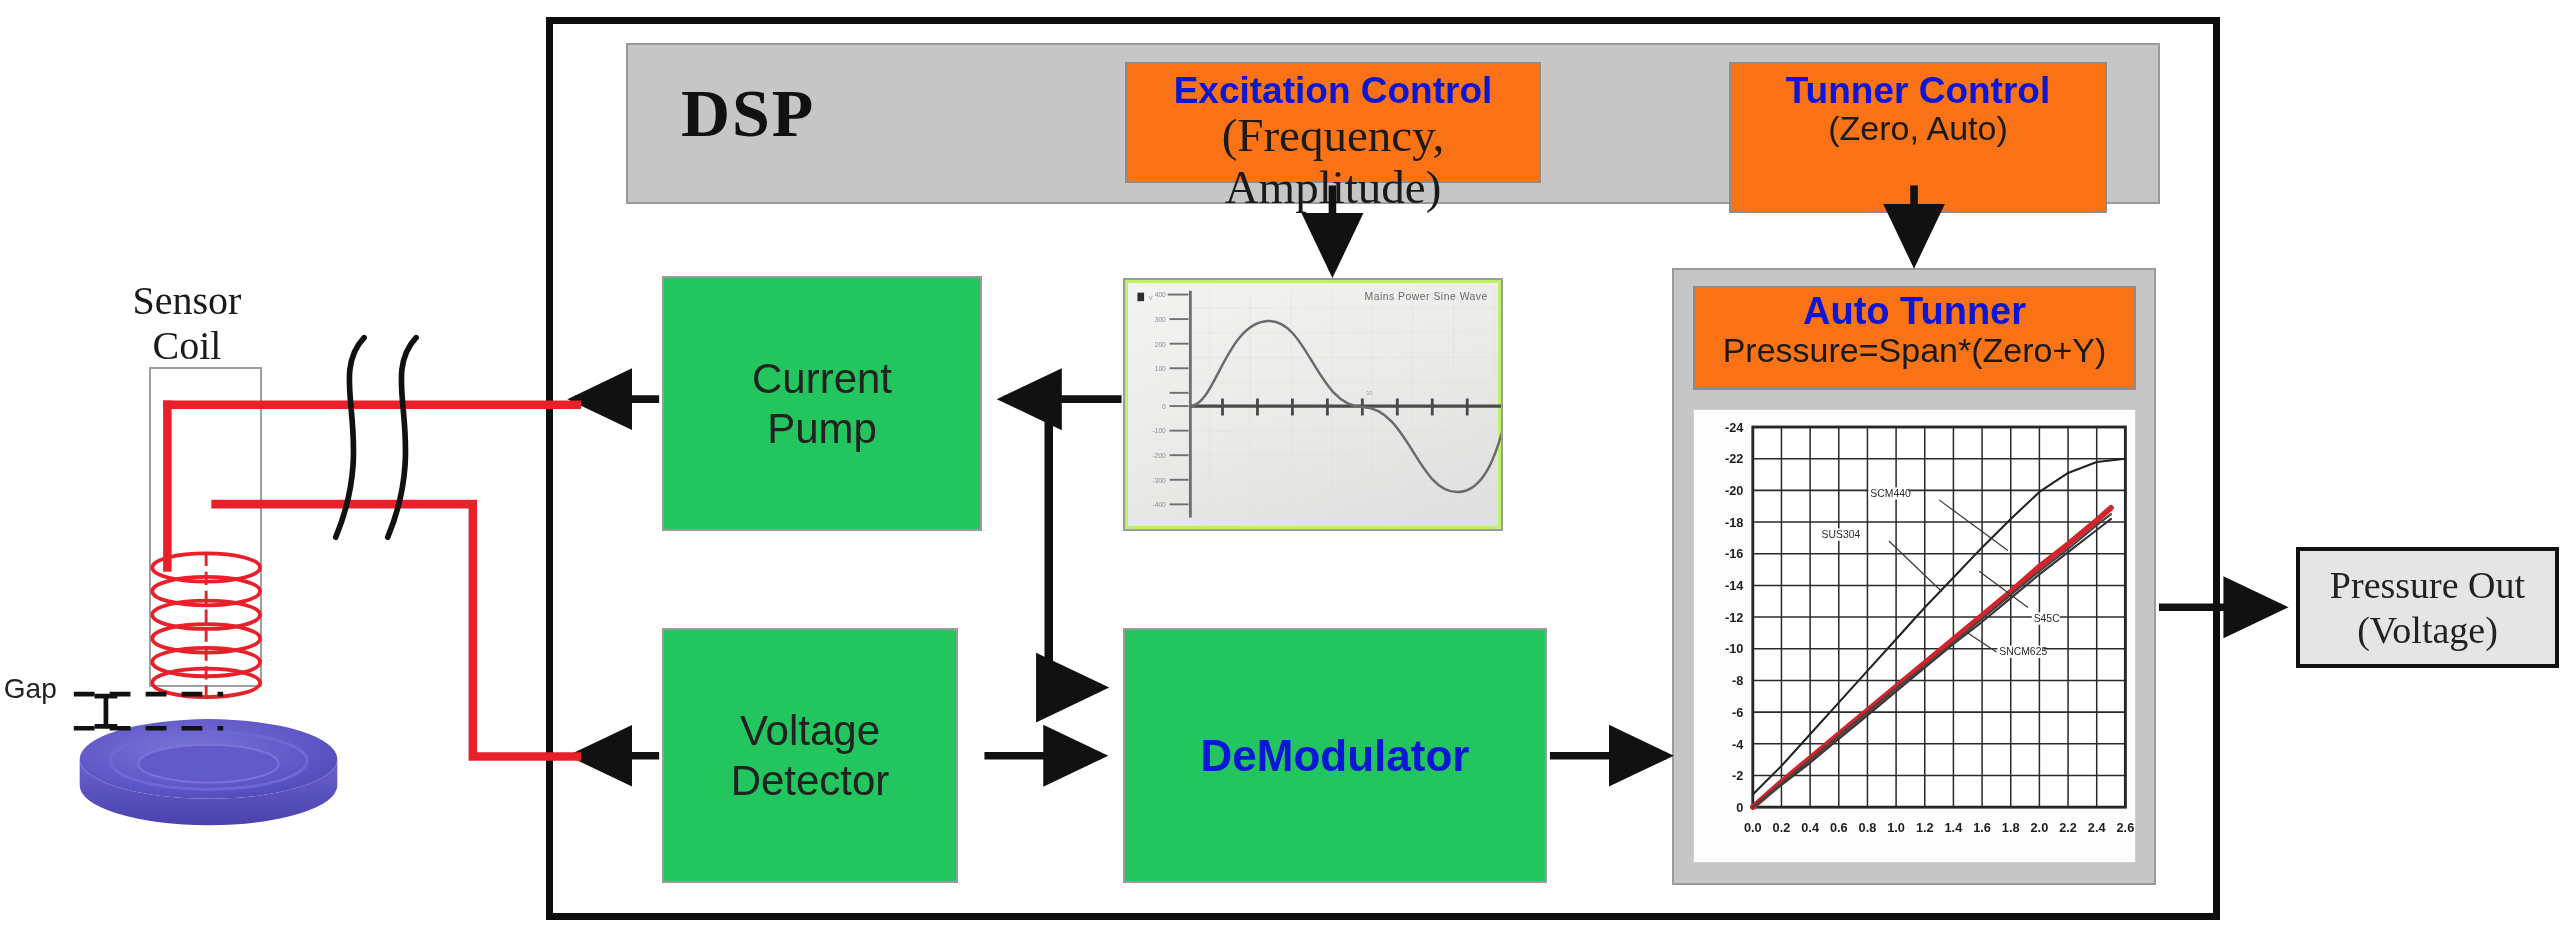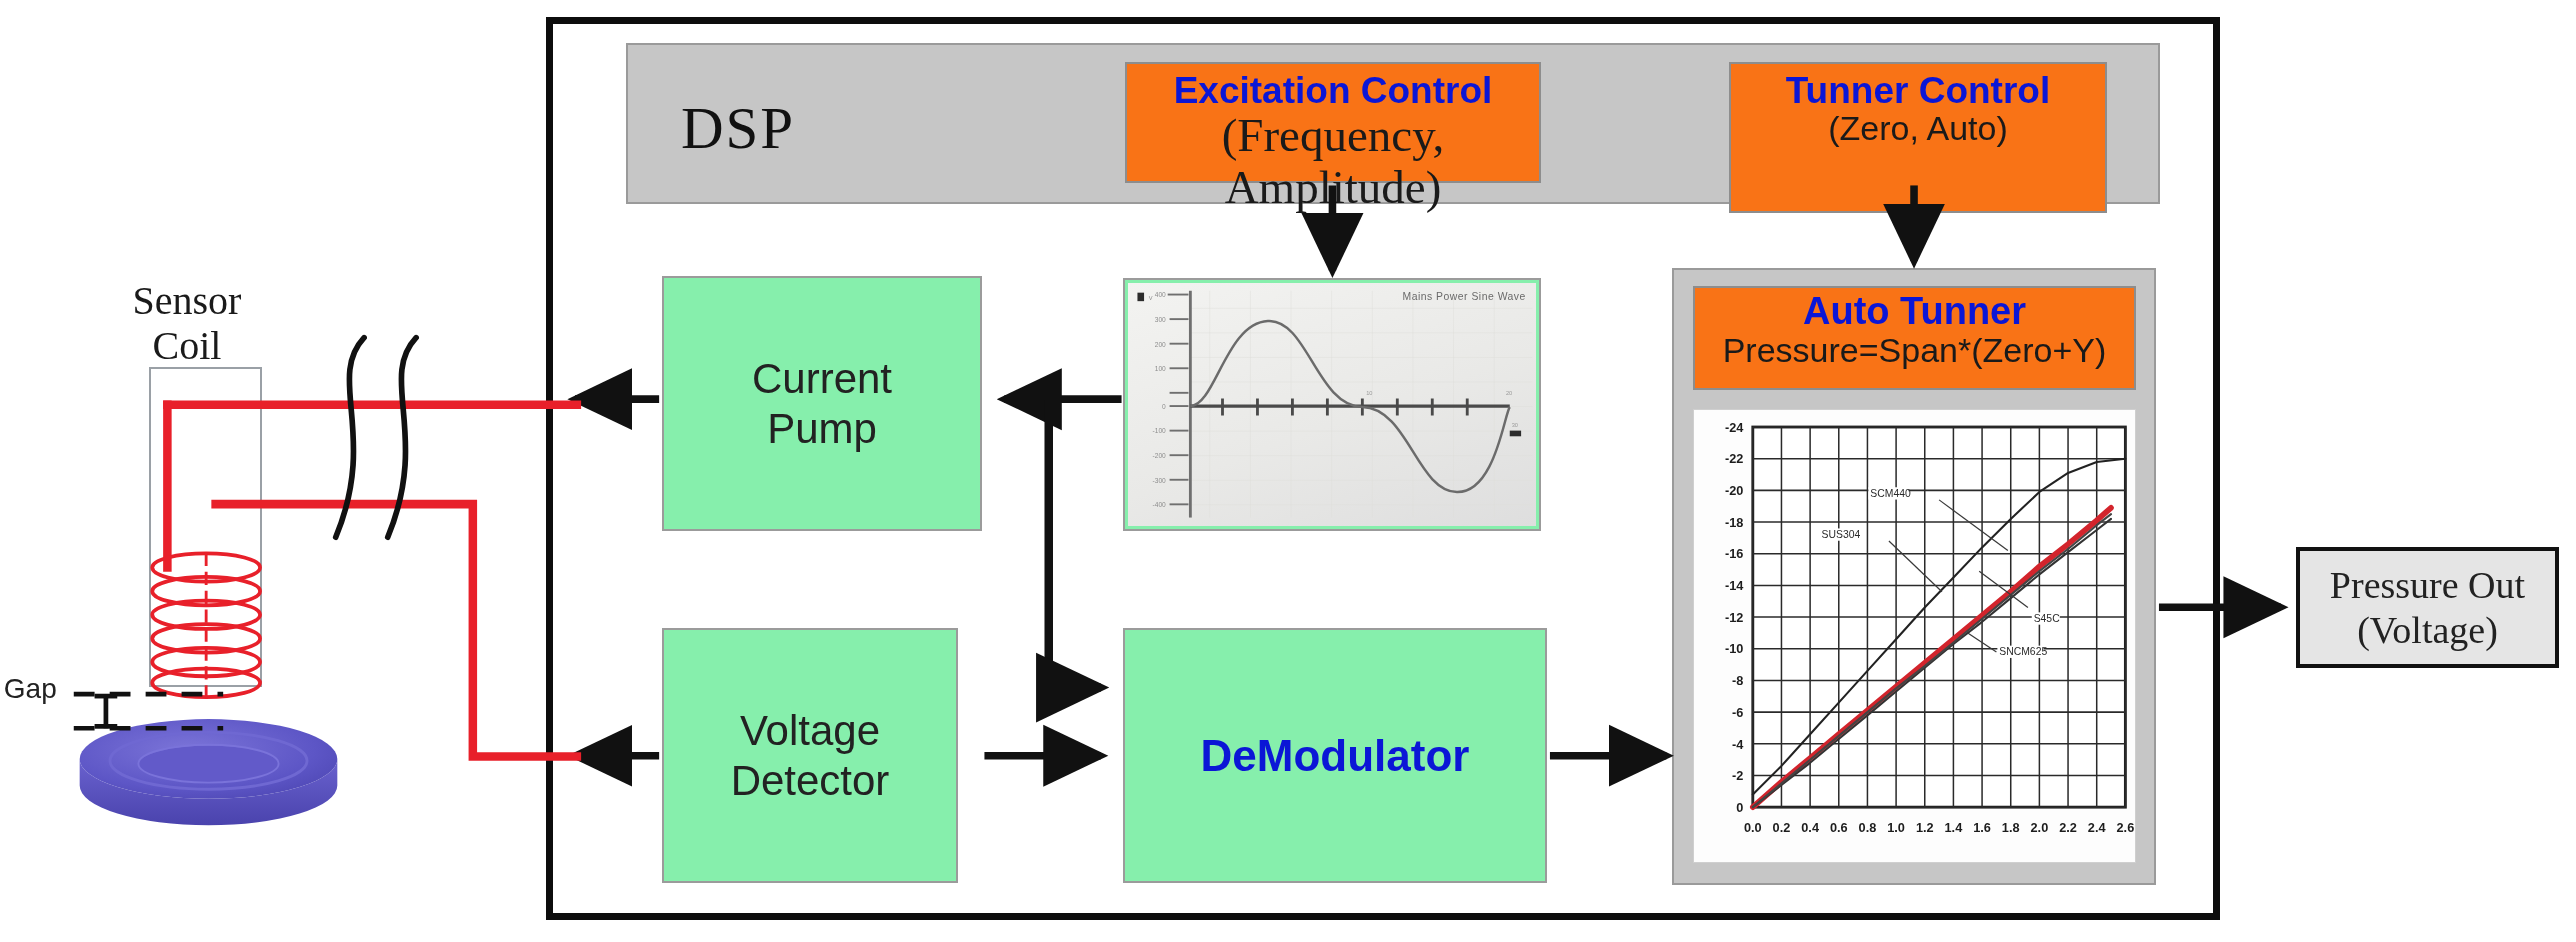--- a/index.html
+++ b/index.html
@@ -5,40 +5,40 @@
   html,body{margin:0;padding:0;background:#ffffff;}
   body{width:2576px;height:943px;font-family:"Liberation Sans",sans-serif;position:relative;overflow:hidden;}
   #stage{position:absolute;left:0;top:0;width:2576px;height:943px;}
   .abs{position:absolute;}
 
   
   #outer-frame{left:546px;top:17px;width:1674px;height:903px;border:7.6px solid #0d0d0d;background:#fff;box-sizing:border-box;}
 
   
   #dsp-panel{left:626px;top:43px;width:1534px;height:161px;background:#c6c6c6;border:2.8px solid #9a9a9a;box-sizing:border-box;}
-  #dsp-title{left:681px;top:74px;font-family:"Liberation Serif",serif;font-weight:normal;font-size:59px;color:#111;letter-spacing:1.9px;margin-top:20px;}
+  #dsp-title{left:681px;top:74px;font-family:"Liberation Serif",serif;font-weight:bold;font-size:68px;color:#111;letter-spacing:1.9px;}
 
   
   .ctrlbox{background:#f97316;border:2.8px solid #8d8d8d;box-sizing:border-box;text-align:center;}
   .ctrl-title{color:#0b16d6;font-weight:bold;font-size:37px;line-height:1.05;font-family:"Liberation Sans",sans-serif;}
   .ctrl-sub{color:#1a1a1a;font-size:47px;line-height:1.1;font-family:"Liberation Serif",serif;}
   .ctrl-sub.sans{font-family:"Liberation Sans",sans-serif;font-size:34px;}
   #excitation-box{left:1125px;top:62px;width:416px;height:121px;padding-top:7.6px;}
   #tunner-box{left:1729px;top:62px;width:378px;height:151px;padding-top:7.6px;}
 
   
-  .block{background:#86efac;border:2.8px solid #9b9b9b;box-sizing:border-box;display:flex;align-items:center;justify-content:center;text-align:center;}
+  .block{background:#22c55e;border:2.8px solid #9b9b9b;box-sizing:border-box;display:flex;align-items:center;justify-content:center;text-align:center;}
   .block-label{font-size:42px;color:#222;line-height:1.18;font-family:"Liberation Sans",sans-serif;}
   .block-label.blue{color:#0b16d6;font-weight:bold;font-size:44px;}
   #current-pump{left:662px;top:276px;width:320px;height:255px;}
   #voltage-detector{left:662px;top:628px;width:296px;height:255px;}
   #demodulator{left:1123px;top:628px;width:424px;height:255px;}
 
   
-  #dds-box{left:1123px;top:278px;width:418px;height:253px;background:#86efac;border:2.8px solid #9b9b9b;box-sizing:border-box;overflow:hidden;}
+  #dds-box{left:1123px;top:278px;width:380px;height:253px;background:#bef264;border:2.8px solid #9b9b9b;box-sizing:border-box;overflow:hidden;}
   #dds-inner{position:absolute;left:2.8px;top:2.8px;right:2.8px;bottom:2.8px;
      background:linear-gradient(160deg,#f3f3f1 0%,#e9e9e7 55%,#dedede 100%);}
   #dds-caption{position:absolute;left:79px;bottom:5.7px;}
   #dds-caption .dds-bold{font-weight:bold;font-size:49px;color:#2626b8;font-family:"Liberation Sans",sans-serif;letter-spacing:0.9px;}
   #dds-caption .dds-thin{font-size:32px;color:#3a3ab0;font-family:"Liberation Sans",sans-serif;}
   #dds-mains{position:absolute;right:13.2px;top:11.3px;font-size:10.4px;color:#6a6a6a;letter-spacing:0.5px;}
 
   
   #autotunner-panel{left:1672px;top:268px;width:484px;height:617px;background:#c6c6c6;border:2.8px solid #9a9a9a;box-sizing:border-box;}
   #autotunner-head{left:1693px;top:286px;width:443px;height:104px;padding-top:3.8px;}

